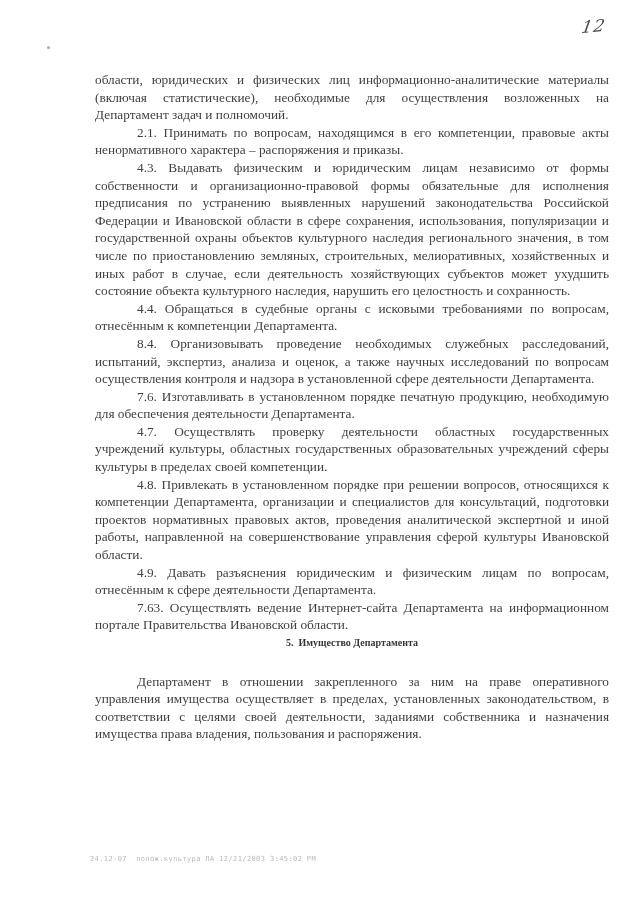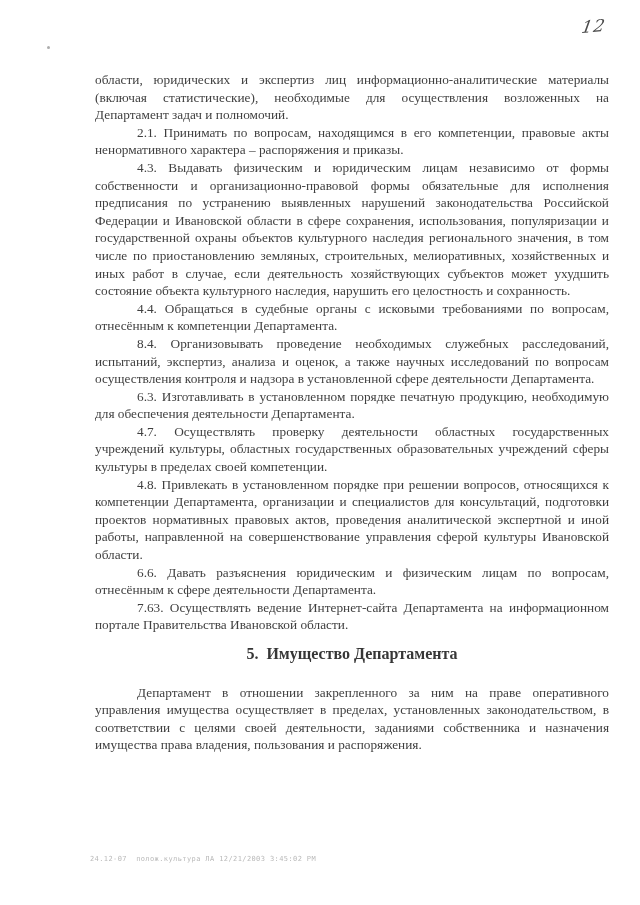--- a/index.html
+++ b/index.html
@@ -37,26 +37,25 @@
     top: 71px;
     width: 514px;
     color: #3f3f3f;
     font-size: 13.3px;
     line-height: 17.6px;
     text-align: justify;
   }
   .para { text-indent: 42px; }
   .para.no-indent { text-indent: 0; }
   .section-heading {
-    font-size: 16px;
+    font-size: 10px;
     font-weight: bold;
     color: #363636;
     text-align: center;
     text-indent: 0;
-    margin-top: 11px;
     margin-bottom: 21px;
   }
   .footer-stamp {
     position: absolute;
     left: 74px;
     top: 855px;
     font-family: "DejaVu Sans Mono", monospace;
     font-size: 7px;
     color: #b9b9b9;
     letter-spacing: 0.4px;
@@ -64,27 +63,27 @@
     margin-left: 16px;
   }
 </style>
 </head>
 <body>
 
 <div class="page-number">12</div>
 <div class="scan-speck"></div>
 
 <main class="text-block">
-  <p class="para no-indent">области, юридических и экспертиз лиц информационно-аналитические материалы (включая статистические), необходимые для осуществления возложенных на Департамент задач и полномочий.</p>
+  <p class="para no-indent">области, юридических и физических лиц информационно-аналитические материалы (включая статистические), необходимые для осуществления возложенных на Департамент задач и полномочий.</p>
   <p class="para">2.1. Принимать по вопросам, находящимся в его компетенции, правовые акты ненормативного характера – распоряжения и приказы.</p>
   <p class="para">4.3. Выдавать физическим и юридическим лицам независимо от формы собственности и организационно-правовой формы обязательные для исполнения предписания по устранению выявленных нарушений законодательства Российской Федерации и Ивановской области в сфере сохранения, использования, популяризации и государственной охраны объектов культурного наследия регионального значения, в том числе по приостановлению земляных, строительных, мелиоративных, хозяйственных и иных работ в случае, если деятельность хозяйствующих субъектов может ухудшить состояние объекта культурного наследия, нарушить его целостность и сохранность.</p>
   <p class="para">4.4. Обращаться в судебные органы с исковыми требованиями по вопросам, отнесённым к компетенции Департамента.</p>
   <p class="para">8.4. Организовывать проведение необходимых служебных расследований, испытаний, экспертиз, анализа и оценок, а также научных исследований по вопросам осуществления контроля и надзора в установленной сфере деятельности Департамента.</p>
-  <p class="para">6.3. Изготавливать в установленном порядке печатную продукцию, необходимую для обеспечения деятельности Департамента.</p>
+  <p class="para">7.6. Изготавливать в установленном порядке печатную продукцию, необходимую для обеспечения деятельности Департамента.</p>
   <p class="para">4.7. Осуществлять проверку деятельности областных государственных учреждений культуры, областных государственных образовательных учреждений сферы культуры в пределах своей компетенции.</p>
   <p class="para">4.8. Привлекать в установленном порядке при решении вопросов, относящихся к компетенции Департамента, организации и специалистов для консультаций, подготовки проектов нормативных правовых актов, проведения аналитической экспертной и иной работы, направленной на совершенствование управления сферой культуры Ивановской области.</p>
-  <p class="para">6.6. Давать разъяснения юридическим и физическим лицам по вопросам, отнесённым к сфере деятельности Департамента.</p>
+  <p class="para">4.9. Давать разъяснения юридическим и физическим лицам по вопросам, отнесённым к сфере деятельности Департамента.</p>
   <p class="para">7.63. Осуществлять ведение Интернет-сайта Департамента на информационном портале Правительства Ивановской области.</p>
   <h2 class="section-heading">5.&nbsp; Имущество Департамента</h2>
   <p class="para">Департамент в отношении закрепленного за ним на праве оперативного управления имущества осуществляет в пределах, установленных законодательством, в соответствии с целями своей деятельности, заданиями собственника и назначения имущества права владения, пользования и распоряжения.</p>
 </main>
 
 <div class="footer-stamp">24.12-07  полож.культура ЛА 12/21/2003 3:45:02 PM</div>
 
 </body></html>

